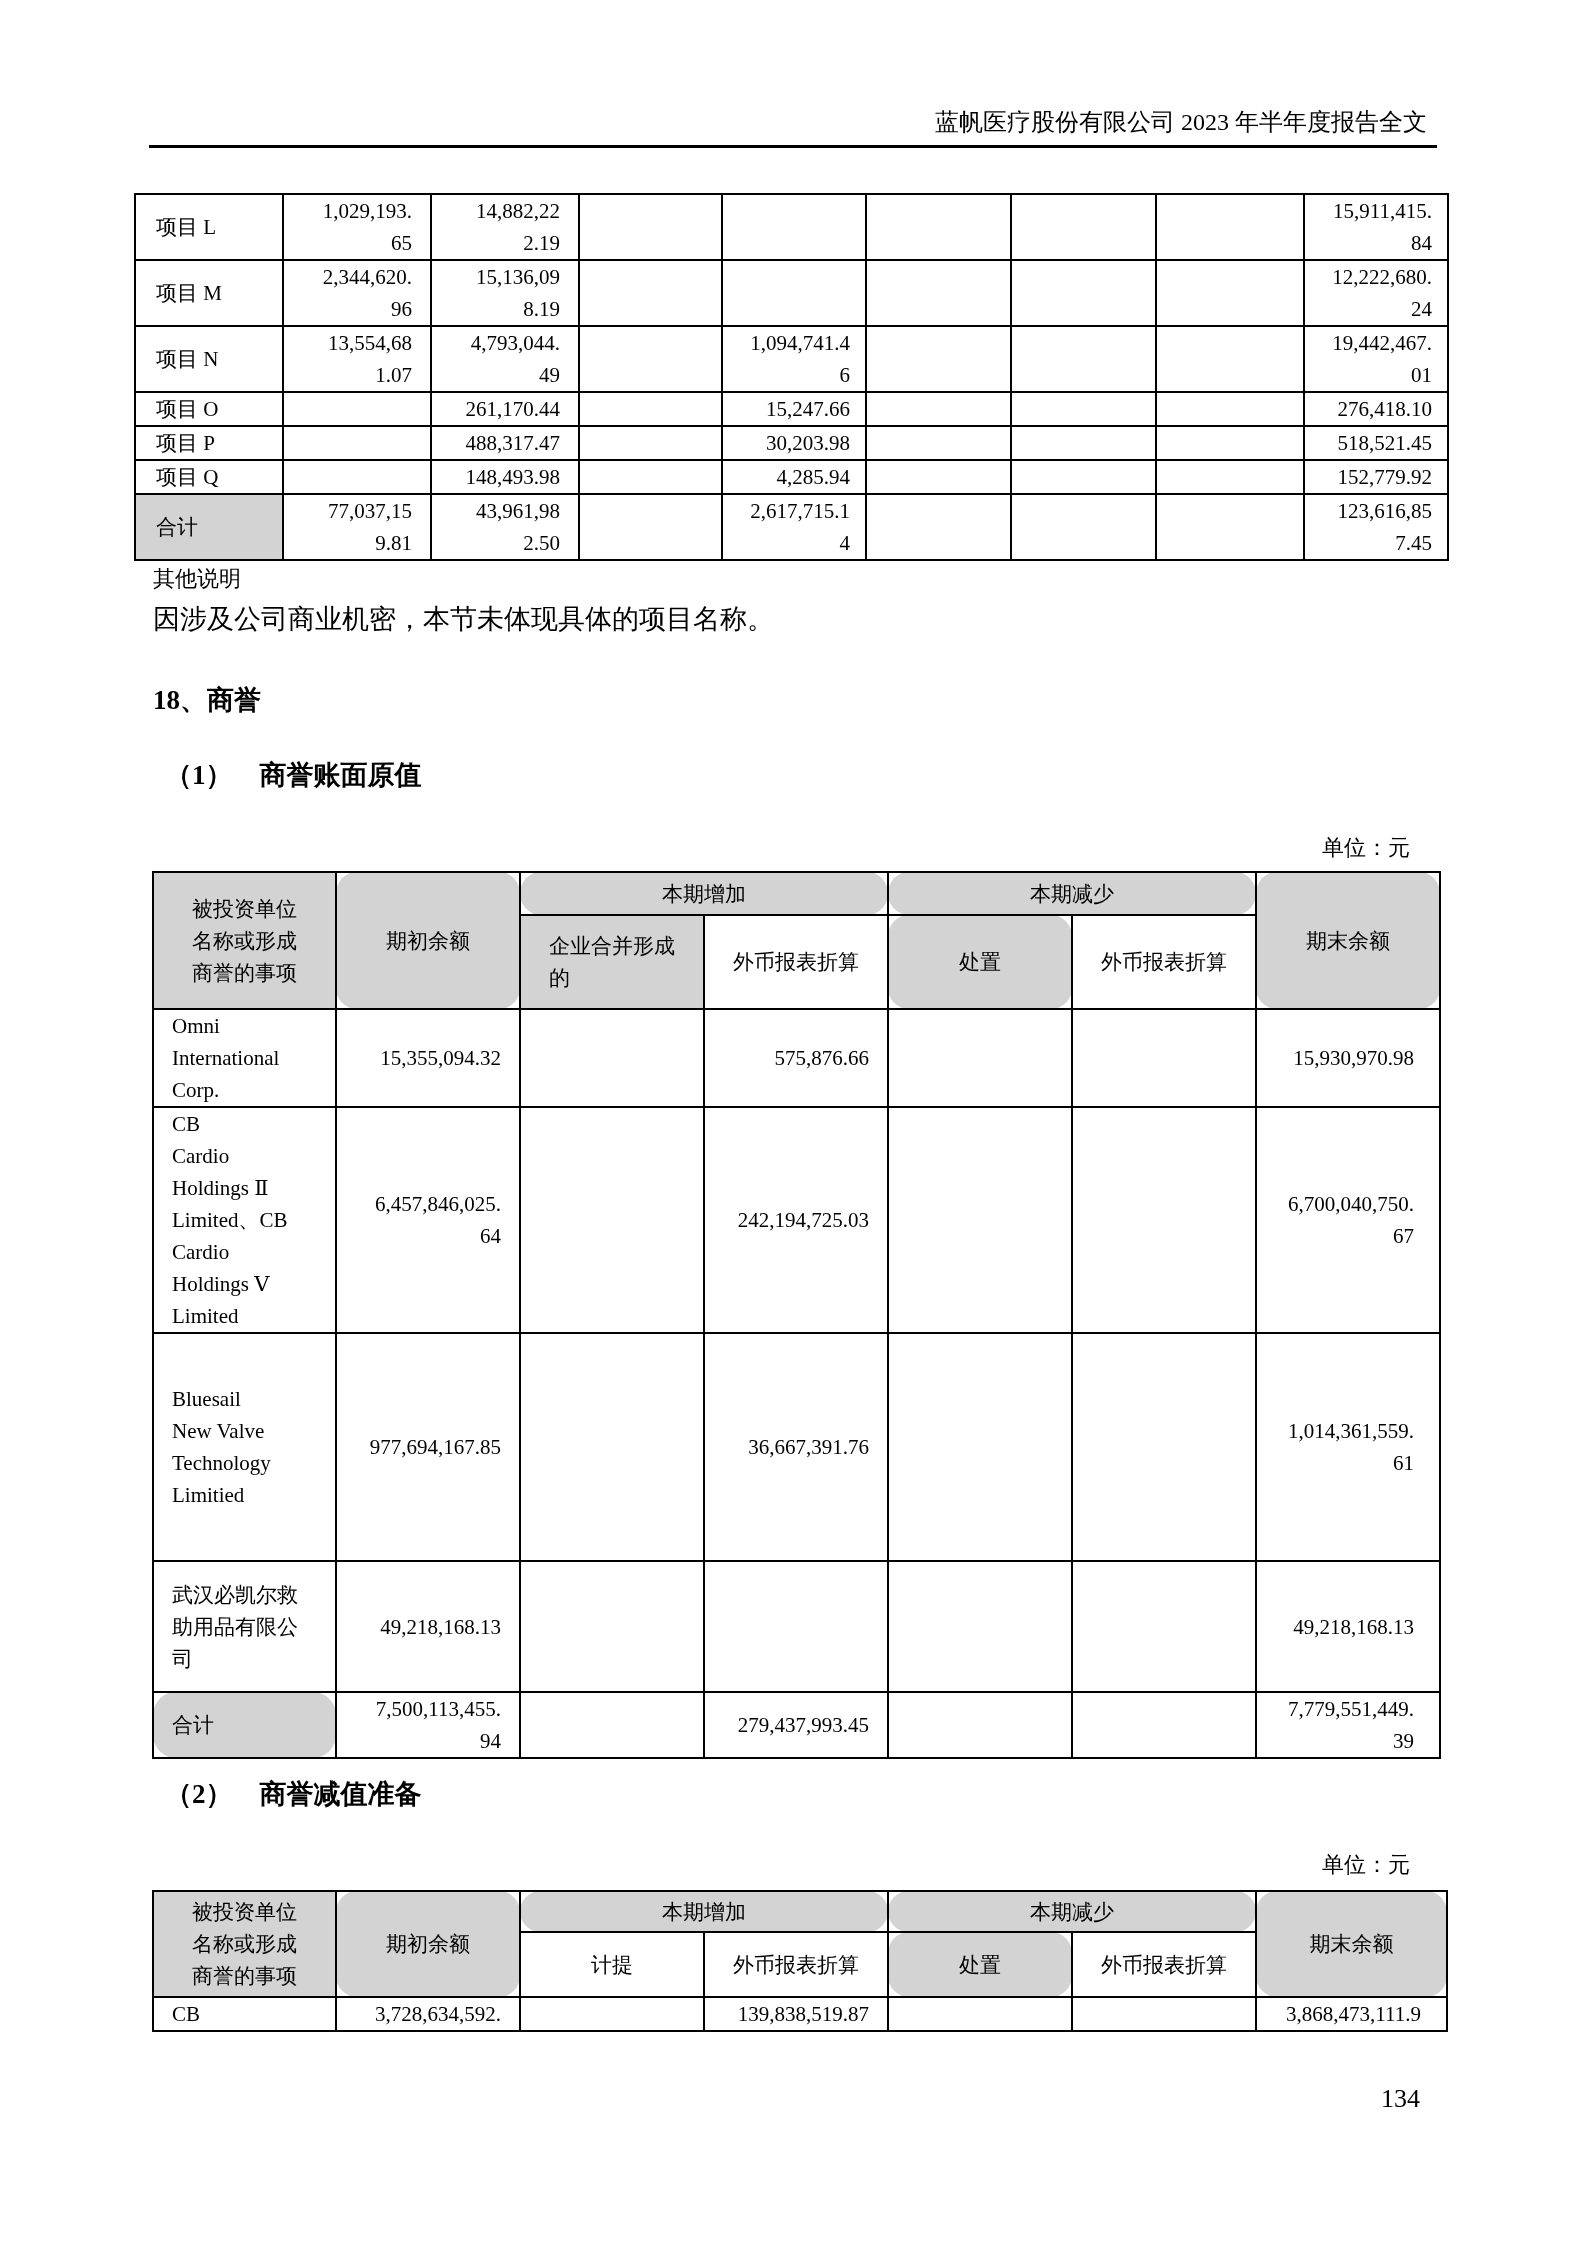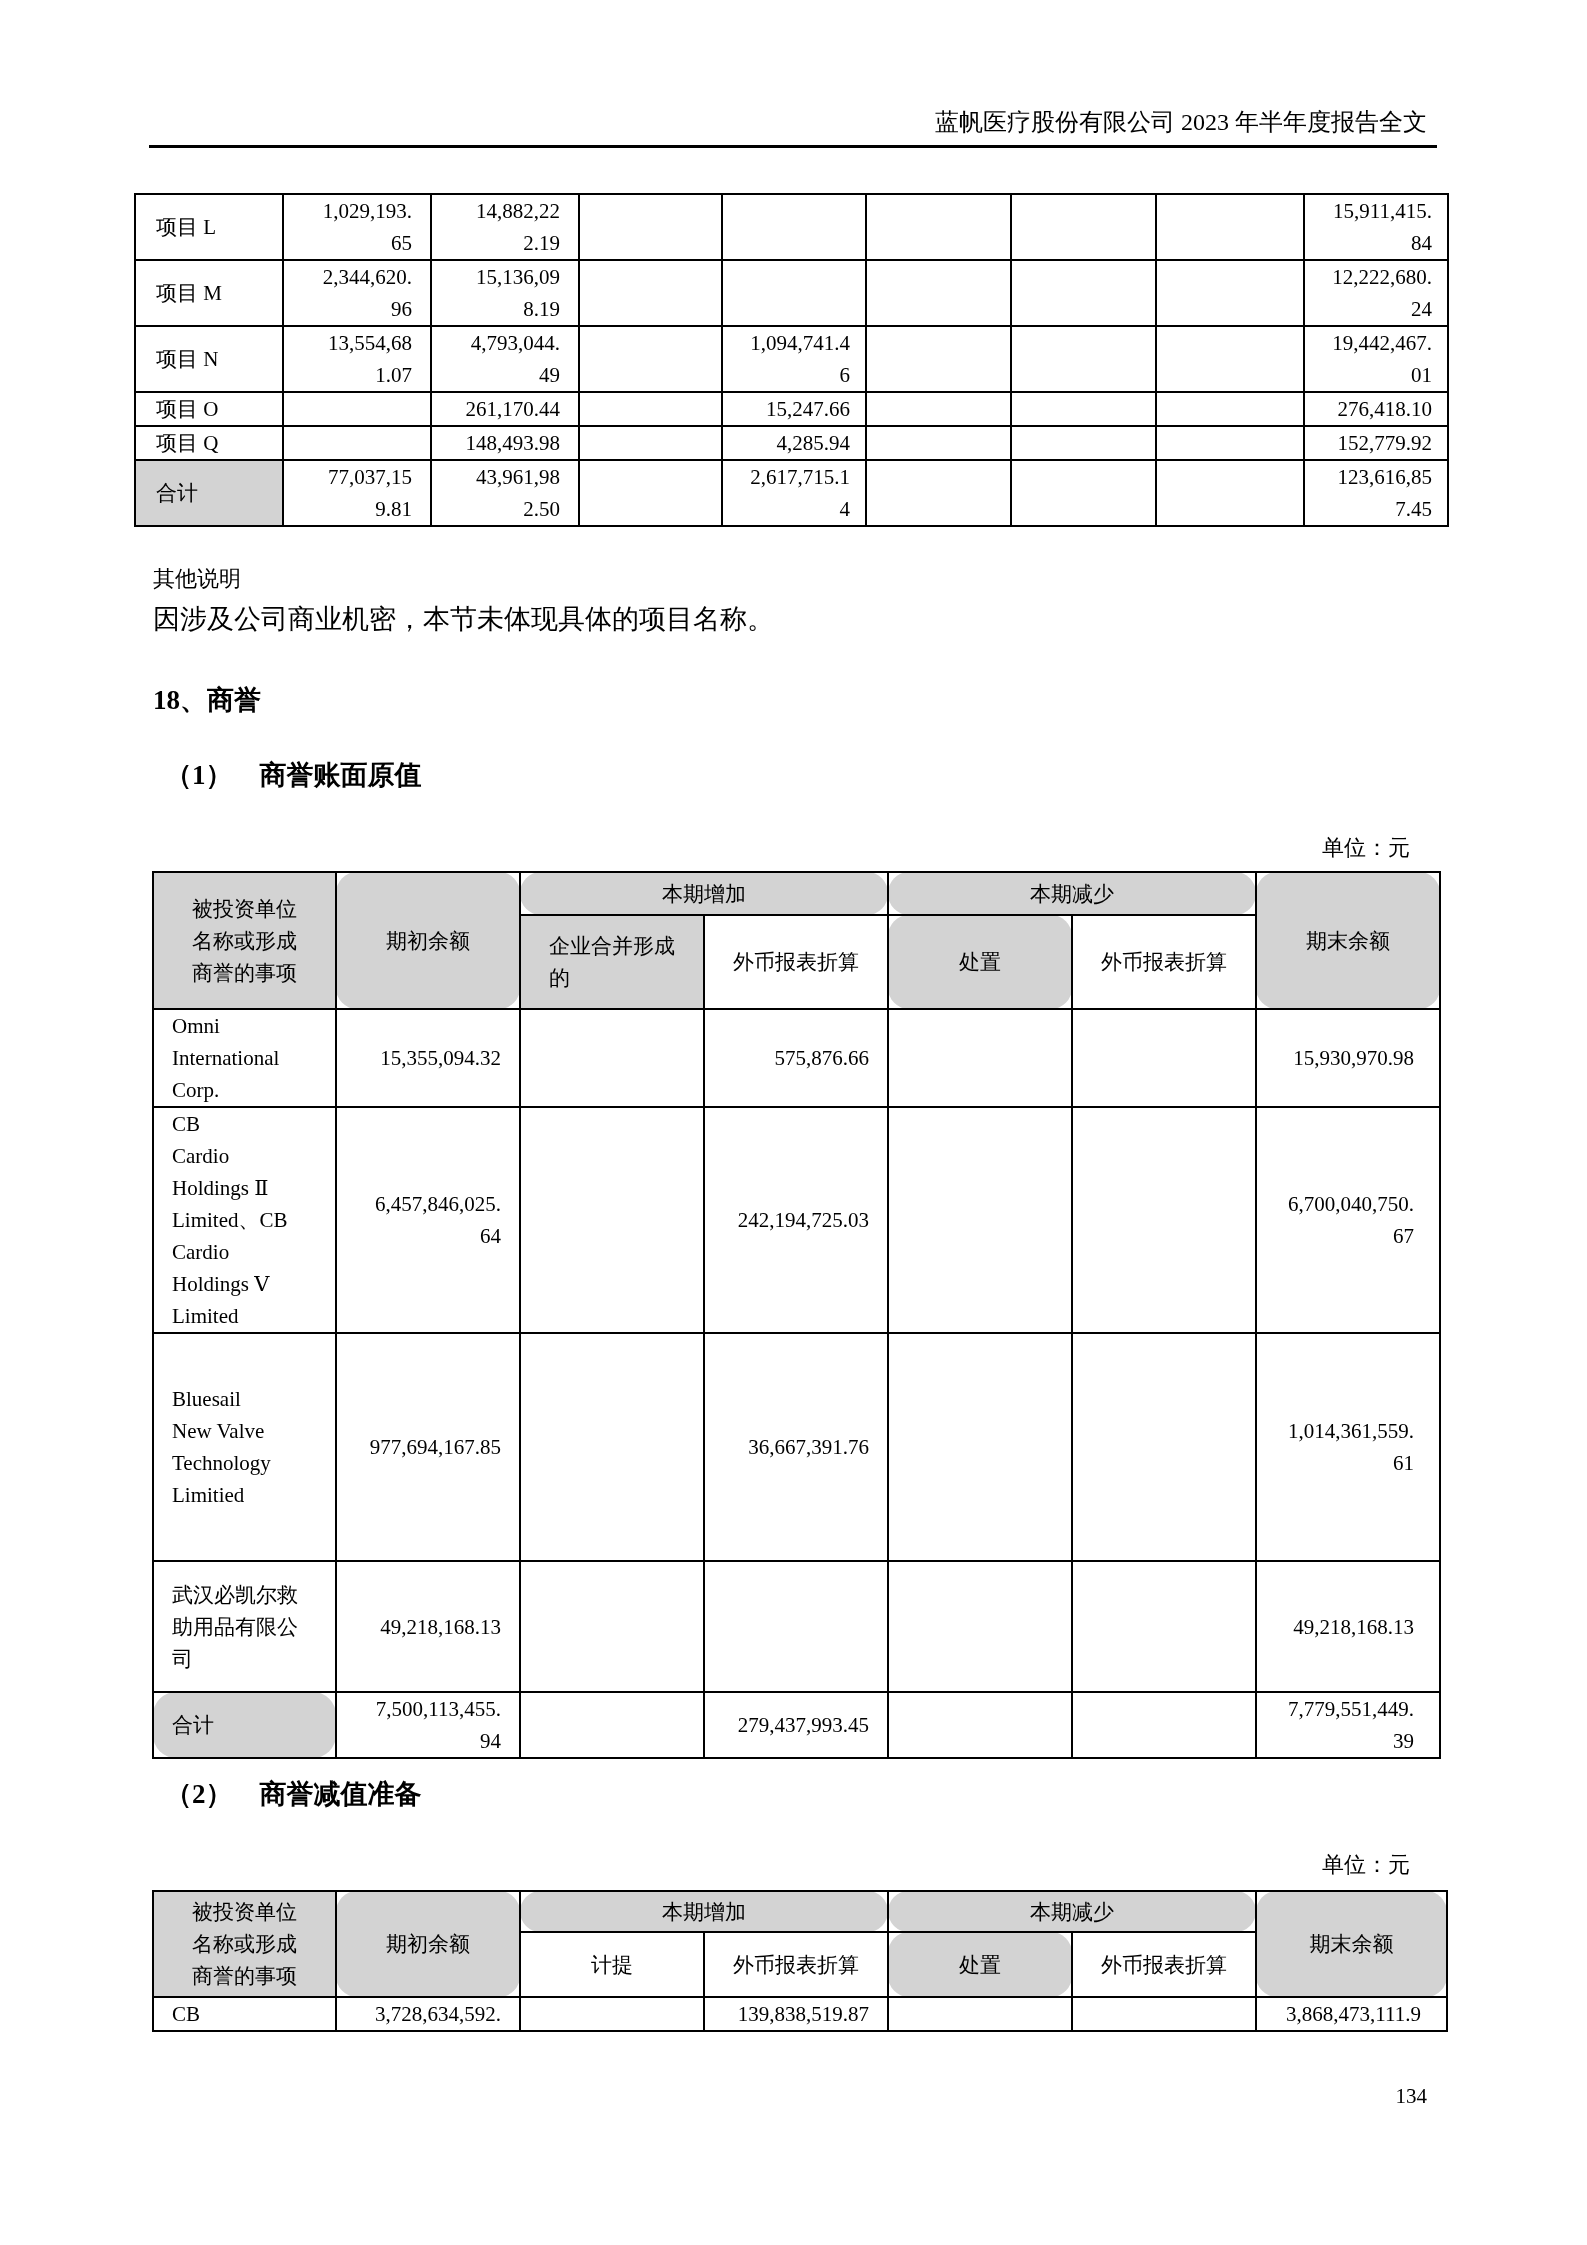--- a/index.html
+++ b/index.html
@@ -21,21 +21,21 @@
   .hl{text-align:left;padding:0 28px;}
   .pre{white-space:pre-line;}
   .nw{white-space:nowrap;}
   #note-label{left:153px;top:564px;font-size:22px;}
   #note-text{left:153px;top:601px;font-size:27px;}
   #sec-heading{left:153px;top:682px;font-size:27px;font-weight:bold;}
   #sub1{left:165px;top:757px;font-size:27px;font-weight:bold;}
   #sub2{left:165px;top:1776px;font-size:27px;font-weight:bold;}
   #unit1{top:833px;right:177px;font-size:22px;}
   #unit2{top:1850px;right:177px;font-size:22px;}
-  #page-number{top:2084px;right:160px;font-size:21px;}
+  #page-number{top:2084px;right:167px;font-size:26px;}
   #top-table{left:134px;top:193px;}
   #gw-table{left:152px;top:871px;}
   #imp-table{left:152px;top:1890px;}
 </style>
 </head>
 <body>
 
 <div id="page">
 
   <div id="header-title" class="abs">蓝帆医疗股份有限公司 2023 年半年度报告全文</div>
@@ -91,20 +91,31 @@
       <td class="lab">项目 O</td>
       <td class="na"></td>
       <td class="na">261,170.44</td>
       <td></td>
       <td class="nc">15,247.66</td>
       <td></td>
           <td></td>
           <td></td>
       <td class="nc">276,418.10</td>
     </tr>
+    <tr style="height:33px">
+      <td class="lab">项目 P</td>
+      <td class="na"></td>
+      <td class="na">488,317.47</td>
+      <td></td>
+      <td class="nc">30,203.98</td>
+      <td></td>
+          <td></td>
+          <td></td>
+      <td class="nc">518,521.45</td>
+    </tr>
     <tr style="height:32px">
       <td class="lab">项目 Q</td>
       <td class="na"></td>
       <td class="na">148,493.98</td>
       <td></td>
       <td class="nc">4,285.94</td>
       <td></td>
           <td></td>
           <td></td>
       <td class="nc">152,779.92</td>

